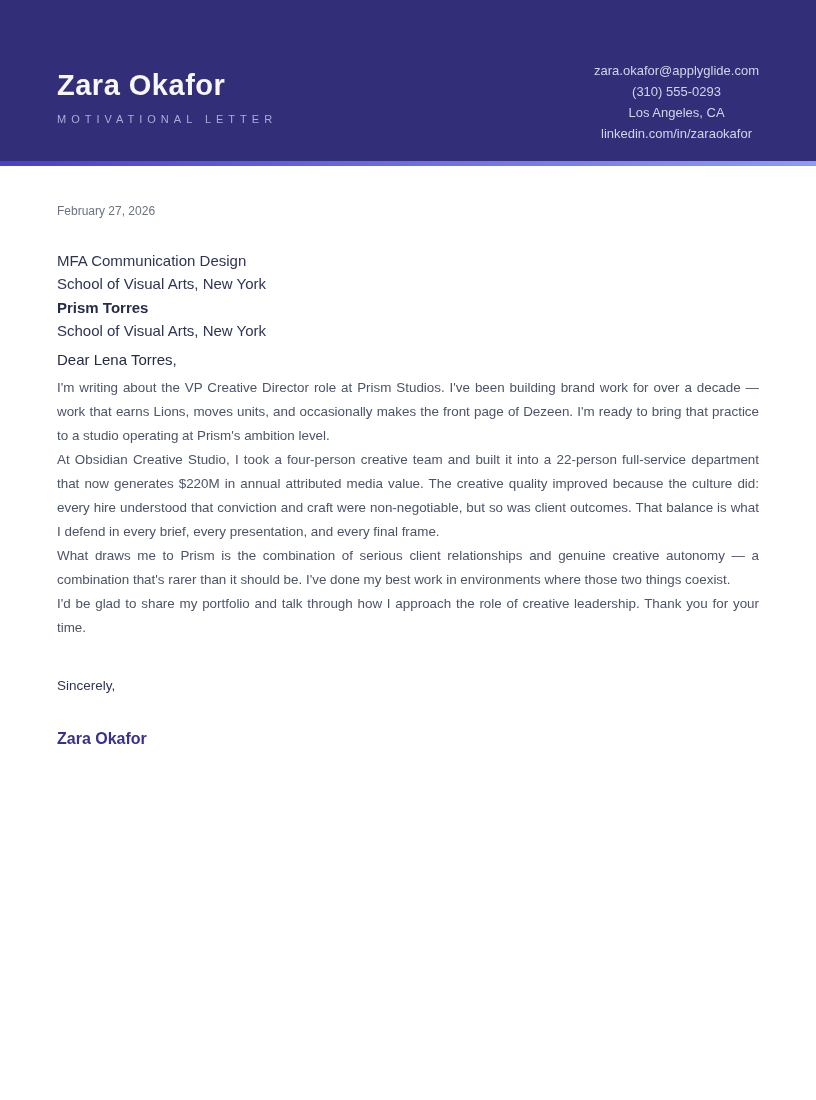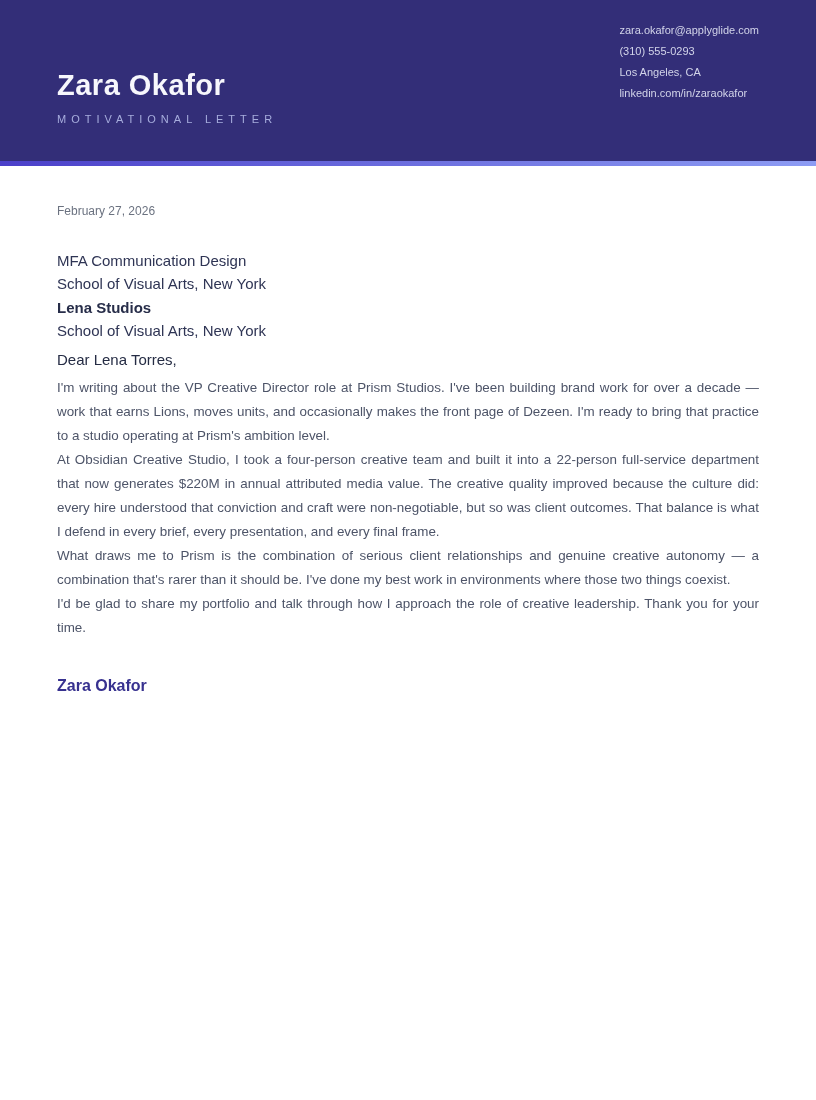--- a/index.html
+++ b/index.html
@@ -40,24 +40,24 @@
   }
   .doc-type {
     margin-top: 11px;
     color: #a7addd;
     font-size: 11px;
     letter-spacing: 5px;
     font-weight: normal;
     text-align: right;
   }
   .contact {
-    margin-top: 20px;
-    text-align: left;
+    margin-top: 60px;
+    text-align: center;
     color: #d2d4e9;
-    font-size: 11px;
+    font-size: 13px;
     line-height: 21px;
   }
   .contact div { white-space: nowrap; }
   
   .letter-body {
     padding: 38px 57px 0 57px;
   }
   .date {
     color: #6b7280;
     font-size: 12px;
@@ -111,29 +111,30 @@
     </div>
   </div>
   <div class="accent-bar"></div>
 
   <div class="letter-body">
     <div class="date">February 27, 2026</div>
 
     <div class="recipient">
       <div>MFA Communication Design</div>
       <div>School of Visual Arts, New York</div>
-      <div class="bold">Lena Studios</div>
+      <div class="bold">Prism Torres</div>
       <div>School of Visual Arts, New York</div>
     </div>
 
     <div class="salutation">Dear Lena Torres,</div>
 
     <div class="paragraphs">
       <p>I'm writing about the VP Creative Director role at Prism Studios. I've been building brand work for over a decade — work that earns Lions, moves units, and occasionally makes the front page of Dezeen. I'm ready to bring that practice to a studio operating at Prism's ambition level.</p>
       <p>At Obsidian Creative Studio, I took a four-person creative team and built it into a 22-person full-service department that now generates $220M in annual attributed media value. The creative quality improved because the culture did: every hire understood that conviction and craft were non-negotiable, but so was client outcomes. That balance is what I defend in every brief, every presentation, and every final frame.</p>
       <p>What draws me to Prism is the combination of serious client relationships and genuine creative autonomy — a combination that's rarer than it should be. I've done my best work in environments where those two things coexist.</p>
       <p>I'd be glad to share my portfolio and talk through how I approach the role of creative leadership. Thank you for your time.</p>
     </div>
 
+    <div class="closing">Sincerely,</div>
     <div class="signature">Zara Okafor</div>
   </div>
 
 </div>
 
 </body></html>

